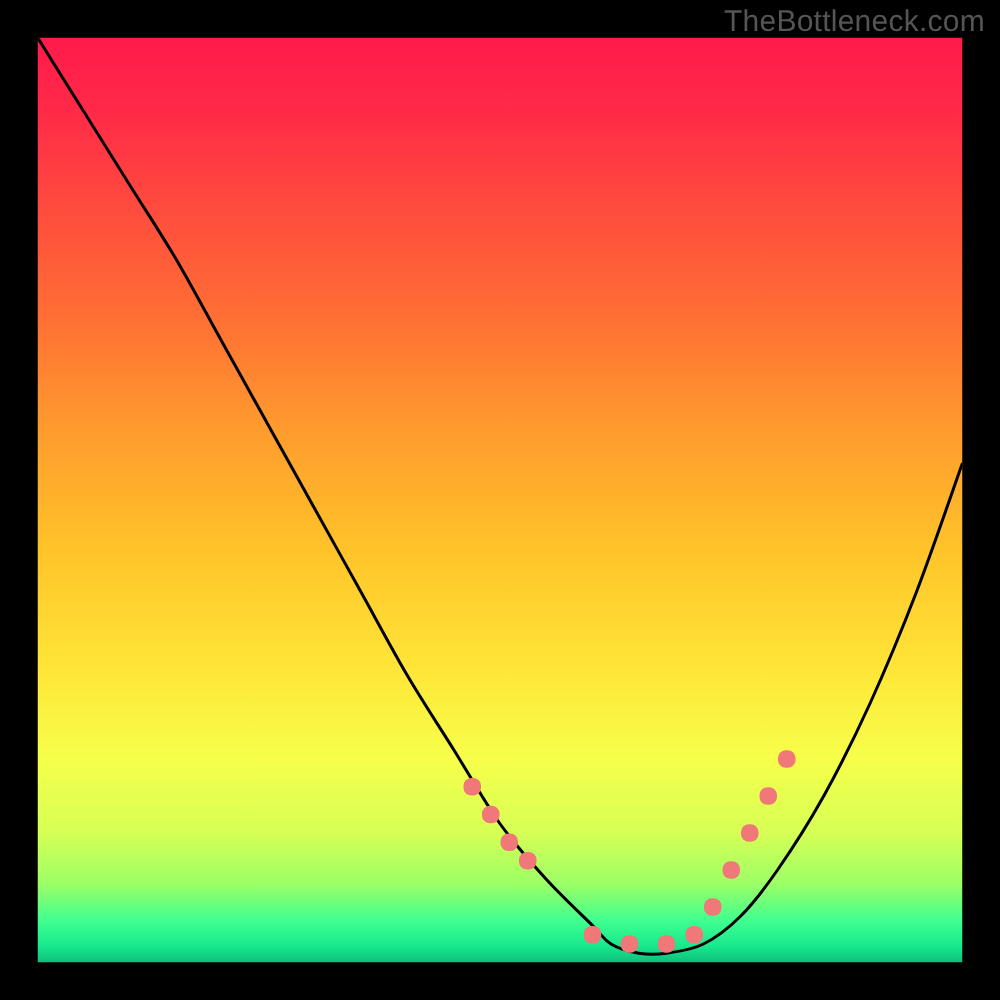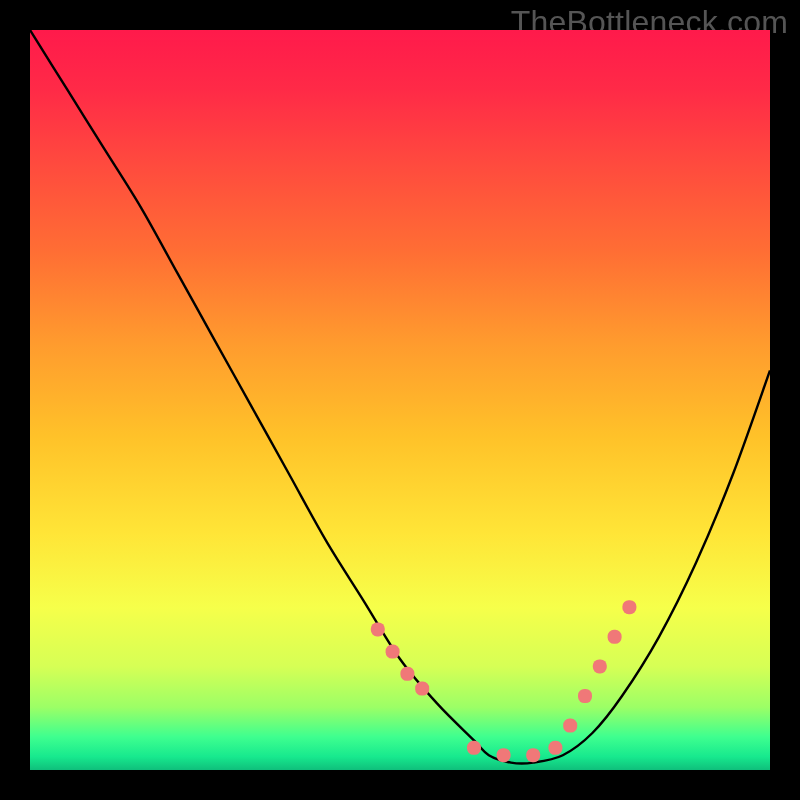--- a/index.html
+++ b/index.html
@@ -17,21 +17,21 @@
     top: 0;
     width: 800px;
     height: 800px;
     background: #000;
   }
   .watermark {
     position: absolute;
     top: 4px;
     right: 12px;
     color: #555;
-    font-size: 32px;
+    font-size: 24px;
     font-weight: 500;
     letter-spacing: 0.2px;
     user-select: none;
   }
   .plot {
     position: absolute;
     left: 30px;
     top: 30px;
     width: 740px;
     height: 740px;

